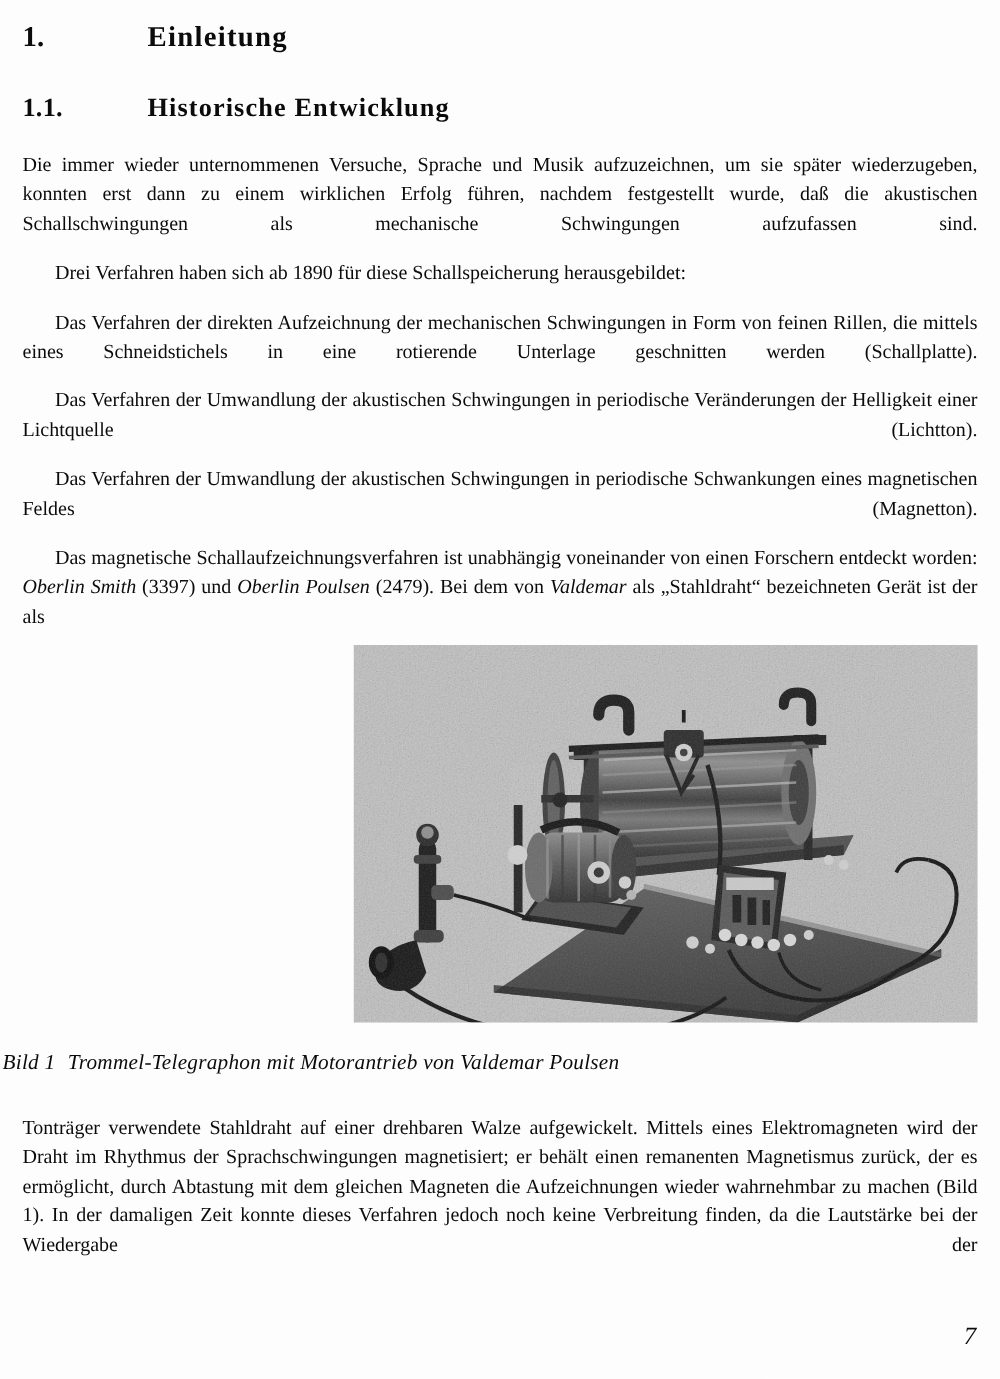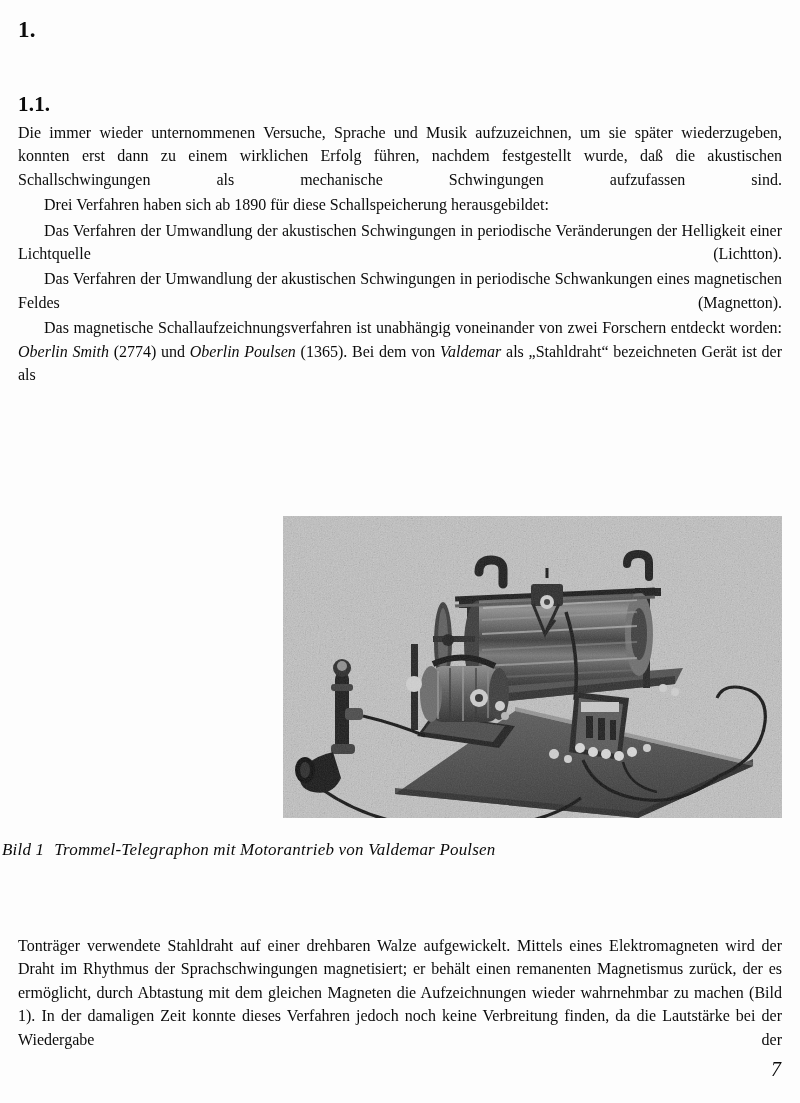--- a/index.html
+++ b/index.html
@@ -34,47 +34,47 @@
   }
   .heading .title {
     flex: 1 1 auto;
   }
   #h-chapter {
     top: 17px;
     font-size: 23px;
   }
   #h-chapter .title { letter-spacing: 1.0px; }
   #h-section {
-    top: 92px;
+    top: 74px;
     font-size: 21px;
   }
   #h-section .title { letter-spacing: 0.9px; }
 
   
   .body-block {
     position: absolute;
     left: 18px;
     width: 764px;
     font-size: 16px;
     line-height: 23.4px;
     text-align: justify;
     text-justify: inter-word;
     hyphens: manual;
   }
   #block-top { top: 121px; }
-  #block-bottom { top: 891px; margin-top: 43px; }
+  #block-bottom { top: 891px; }
 
   .body-block p {
     margin: 0;
     text-indent: 0;
   }
   .body-block p.indent {
     text-indent: 26px;
   }
-  .body-block p + p { margin-top: 2px; }
+  .body-block p + p { margin-top: 16px; }
 
   
   .body-block p { text-align-last: left; }
   
   .body-block p.flush { text-align-last: justify; }
 
   em, .ital {
   }
 
   
@@ -110,32 +110,35 @@
     font-style: italic;
   }
 </style>
 </head>
 <body>
 
 <div class="page">
 
   <div class="heading" id="h-chapter">
     <span class="num">1.</span>
+    <span class="title">Einleitung</span>
   </div>
 
   <div class="heading" id="h-section">
     <span class="num">1.1.</span>
+    <span class="title">Historische Entwicklung</span>
   </div>
 
   <div class="body-block" id="block-top">
     <p class="flush">Die immer wieder unternommenen Versuche, Sprache und Musik aufzuzeichnen, um sie später wiederzugeben, konnten erst dann zu einem wirklichen Erfolg führen, nachdem festgestellt wurde, daß die akustischen Schallschwingungen als mechanische Schwingungen aufzufassen sind.</p>
     <p class="indent">Drei Verfahren haben sich ab 1890 für diese Schallspeicherung herausgebildet:</p>
+    <p class="indent flush">Das Verfahren der direkten Aufzeichnung der mechanischen Schwingungen in Form von feinen Rillen, die mittels eines Schneidstichels in eine rotierende Unterlage geschnitten werden (Schallplatte).</p>
     <p class="indent flush">Das Verfahren der Umwandlung der akustischen Schwingungen in periodische Veränderungen der Helligkeit einer Lichtquelle (Lichtton).</p>
     <p class="indent flush">Das Verfahren der Umwandlung der akustischen Schwingungen in periodische Schwankungen eines magnetischen Feldes (Magnetton).</p>
-    <p class="indent flush"><span>Das magnetische Schallaufzeichnungsverfahren ist unabhängig voneinander von zwei Forschern entdeckt worden: </span><em>Oberlin Smith</em><span> (2774) und </span><em>Oberlin Poulsen</em><span> (1365). Bei dem von </span><em>Valdemar</em><span> als „Stahldraht“ bezeichneten Gerät ist der als</span></p>
+    <p class="indent flush"><span>Das magnetische Schallaufzeichnungsverfahren ist unabhängig voneinander von einen Forschern entdeckt worden: </span><em>Oberlin Smith</em><span> (3397) und </span><em>Oberlin Poulsen</em><span> (2479). Bei dem von </span><em>Valdemar</em><span> als „Stahldraht“ bezeichneten Gerät ist der als</span></p>
   </div>
 
   <div class="figure">
     <svg width="499" height="302" viewBox="0 0 499 302" xmlns="http://www.w3.org/2000/svg" role="img">
       <defs>
 
         <filter id="grain" x="0" y="0" width="100%" height="100%">
           <feTurbulence type="fractalNoise" baseFrequency="0.85" numOctaves="3" seed="7" result="n"></feTurbulence>
           <feColorMatrix in="n" type="saturate" values="0"></feColorMatrix>
           <feComponentTransfer>

